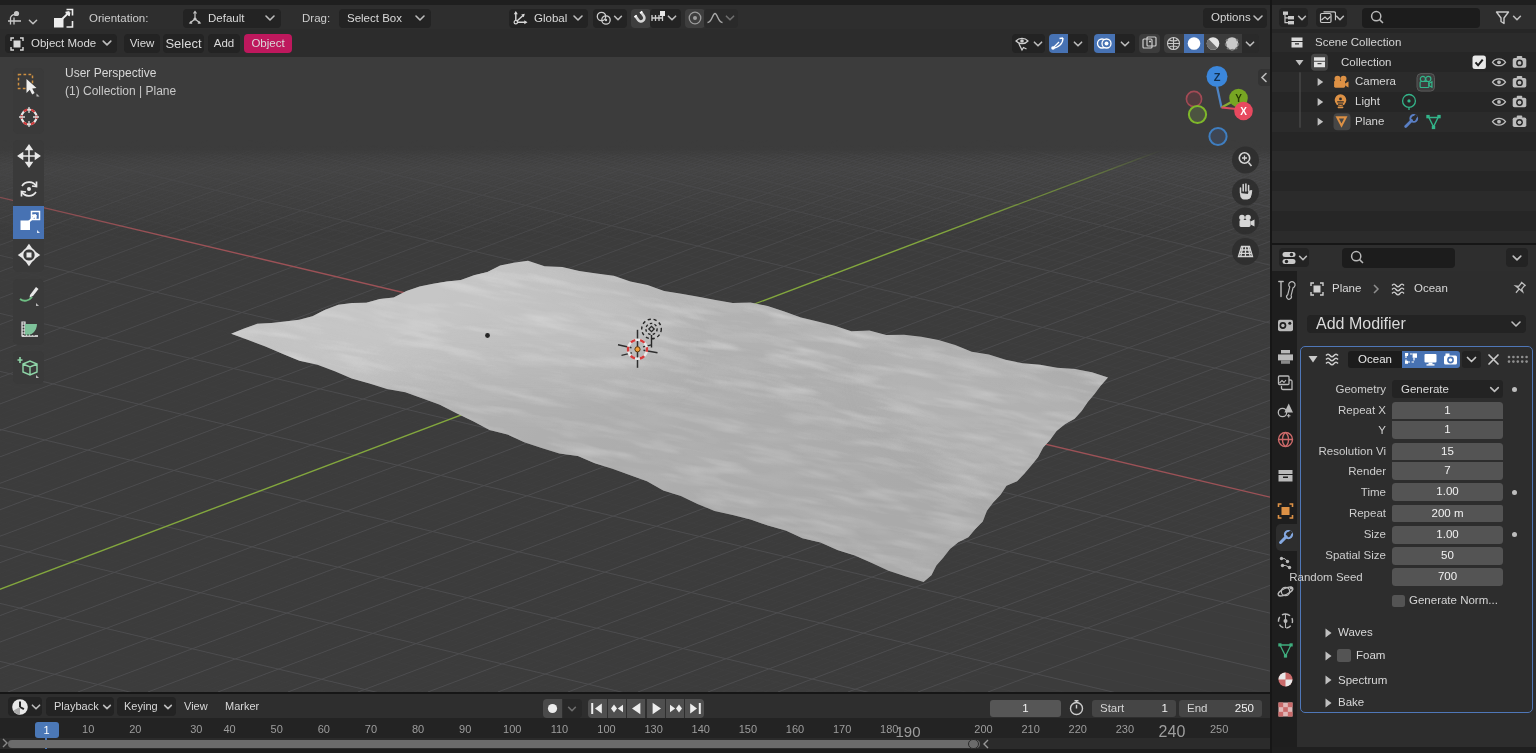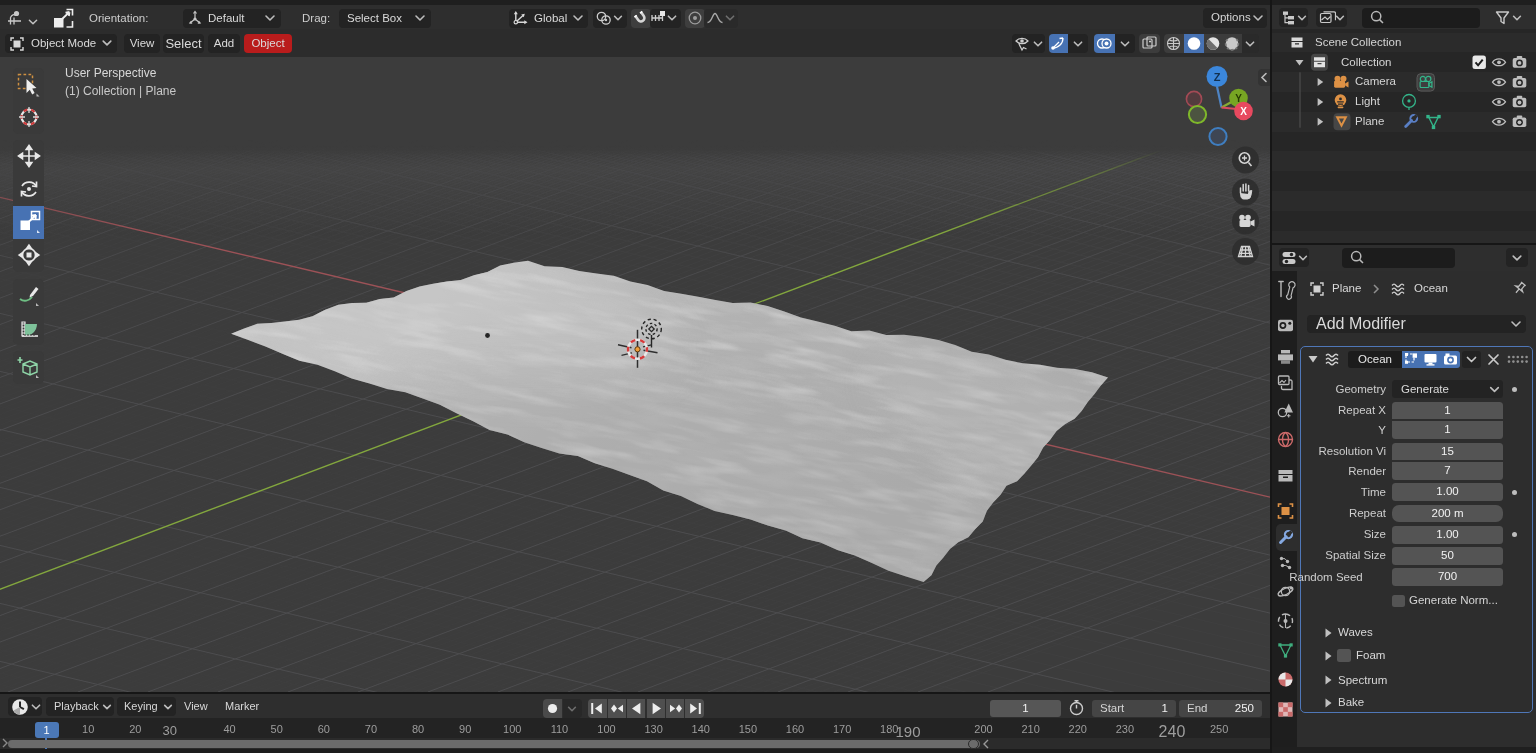--- a/index.html
+++ b/index.html
@@ -1124,21 +1124,21 @@
     </svg>
     <div style="position:absolute;left:124px;top:34px;width:36px;height:19px;background:#232323;border-radius:4px">
       <div style="width:100%;text-align:center;font-size:11.5px;color:#dadada;line-height:19px">View</div>
     </div>
     <div style="position:absolute;left:163px;top:34px;width:41px;height:19px;background:#232323;border-radius:4px">
       <div style="width:100%;text-align:center;font-size:13px;color:#dadada;line-height:19px">Select</div>
     </div>
     <div style="position:absolute;left:208px;top:34px;width:32px;height:19px;background:#232323;border-radius:4px">
       <div style="width:100%;text-align:center;font-size:11.5px;color:#dadada;line-height:19px">Add</div>
     </div>
-    <div style="position:absolute;left:244px;top:34px;width:48px;height:19px;background:#b91c1c;border-radius:4px">
+    <div style="position:absolute;left:244px;top:34px;width:48px;height:19px;background:#be185d;border-radius:4px">
       <div style="width:100%;text-align:center;font-size:11.5px;color:#dadada;line-height:19px">Object</div>
     </div>
     <div style="position:absolute;left:1012px;top:34px;width:33px;height:19px;background:#232323;border-radius:4px"></div>
     <svg style="position:absolute;left:1014px;top:35px" width="18" height="17" viewBox="0 0 18 17">
       <g stroke="#cfcfcf" stroke-width="1.2" fill="none">
         <path d="M2 6 C5 2.5, 11 2.5, 14 6 C11 9.5, 5 9.5, 2 6 Z"></path>
         <circle cx="8" cy="6" r="1.8" fill="#cfcfcf" stroke="none"></circle>
         <path d="M5 9 L8 15 L9.5 12.5 L12.5 14" stroke-width="1.3"></path>
       </g>
     </svg>
@@ -1408,21 +1408,21 @@
 <div style="position:absolute;left:1092px;top:700px;width:84px;height:17px;background:#454545;border-radius:3px">
     <div style="position:absolute;left:8px;top:-0.125px;width:200px;font-size:11.5px;color:#d5d5d5;font-weight:400;line-height:17.25px;white-space:nowrap">Start</div>
     <div style="position:absolute;right:8px;top:0;font-size:11.5px;color:#f0f0f0;line-height:17px">1</div>
   </div>
 <div style="position:absolute;left:1179px;top:700px;width:83px;height:17px;background:#454545;border-radius:3px">
     <div style="position:absolute;left:8px;top:-0.125px;width:200px;font-size:11.5px;color:#d5d5d5;font-weight:400;line-height:17.25px;white-space:nowrap">End</div>
     <div style="position:absolute;right:8px;top:0;font-size:11.5px;color:#f0f0f0;line-height:17px">250</div>
   </div>
 <div style="position:absolute;left:68.208px;top:722.5px;width:40px;text-align:center;font-size:11px;color:#9d9d9d">10</div>
 <div style="position:absolute;left:115.32799999999997px;top:722.5px;width:40px;text-align:center;font-size:11px;color:#9d9d9d">20</div>
-<div style="position:absolute;left:162.44799999999998px;top:722.5px;width:40px;text-align:left;font-size:13px;color:#9d9d9d">30</div>
+<div style="position:absolute;left:162.44799999999998px;top:722.5px;width:40px;text-align:right;font-size:11px;color:#9d9d9d">30</div>
 <div style="position:absolute;left:209.56799999999998px;top:722.5px;width:40px;text-align:center;font-size:11px;color:#9d9d9d">40</div>
 <div style="position:absolute;left:256.688px;top:722.5px;width:40px;text-align:center;font-size:11px;color:#9d9d9d">50</div>
 <div style="position:absolute;left:303.808px;top:722.5px;width:40px;text-align:center;font-size:11px;color:#9d9d9d">60</div>
 <div style="position:absolute;left:350.928px;top:722.5px;width:40px;text-align:center;font-size:11px;color:#9d9d9d">70</div>
 <div style="position:absolute;left:398.048px;top:722.5px;width:40px;text-align:center;font-size:11px;color:#9d9d9d">80</div>
 <div style="position:absolute;left:445.168px;top:722.5px;width:40px;text-align:center;font-size:11px;color:#9d9d9d">90</div>
 <div style="position:absolute;left:492.288px;top:722.5px;width:40px;text-align:center;font-size:11px;color:#9d9d9d">100</div>
 <div style="position:absolute;left:539.4079999999999px;top:722.5px;width:40px;text-align:center;font-size:11px;color:#9d9d9d">110</div>
 <div style="position:absolute;left:586.5279999999999px;top:722.5px;width:40px;text-align:center;font-size:11px;color:#9d9d9d">100</div>
 <div style="position:absolute;left:633.6479999999999px;top:722.5px;width:40px;text-align:center;font-size:11px;color:#9d9d9d">130</div>
@@ -1825,21 +1825,21 @@
 <div style="position:absolute;left:1266px;top:462.525px;width:120px;text-align:right;font-size:11.5px;color:#cdcdcd;font-weight:400;line-height:17.25px;white-space:nowrap">Render</div>
 <div style="position:absolute;left:1392px;top:462.2px;width:111px;height:17.9px;background:#545454;border-radius:0 0 3.5px 3.5px">
     <div style="width:100%;text-align:center;font-size:11.5px;color:#f2f2f2;line-height:17.9px">7</div>
   </div>
 <div style="position:absolute;left:1266px;top:483.72499999999997px;width:120px;text-align:right;font-size:11.5px;color:#cdcdcd;font-weight:400;line-height:17.25px;white-space:nowrap">Time</div>
 <div style="position:absolute;left:1392px;top:483.4px;width:111px;height:17.9px;background:#545454;border-radius:3.5px">
     <div style="width:100%;text-align:center;font-size:11.5px;color:#f2f2f2;line-height:17.9px">1.00</div>
   </div>
 <div style="position:absolute;left:1511.5px;top:489.84999999999997px;width:5px;height:5px;border-radius:50%;background:#bdbdbd"></div>
 <div style="position:absolute;left:1266px;top:504.92500000000007px;width:120px;text-align:right;font-size:11.5px;color:#cdcdcd;font-weight:400;line-height:17.25px;white-space:nowrap">Repeat</div>
-<div style="position:absolute;left:1392px;top:504.6px;width:111px;height:17px;background:#545454;border-radius:7px">
+<div style="position:absolute;left:1392px;top:504.6px;width:111px;height:17px;background:#545454;border-radius:2px">
     <div style="width:100%;text-align:center;font-size:11.5px;color:#f2f2f2;line-height:17.9px">200 m</div>
   </div>
 <div style="position:absolute;left:1266px;top:526.125px;width:120px;text-align:right;font-size:11.5px;color:#cdcdcd;font-weight:400;line-height:17.25px;white-space:nowrap">Size</div>
 <div style="position:absolute;left:1392px;top:525.8px;width:111px;height:17.9px;background:#545454;border-radius:3.5px">
     <div style="width:100%;text-align:center;font-size:11.5px;color:#f2f2f2;line-height:17.9px">1.00</div>
   </div>
 <div style="position:absolute;left:1511.5px;top:532.25px;width:5px;height:5px;border-radius:50%;background:#bdbdbd"></div>
 <div style="position:absolute;left:1266px;top:547.325px;width:120px;text-align:right;font-size:11.5px;color:#cdcdcd;font-weight:400;line-height:17.25px;white-space:nowrap">Spatial Size</div>
 <div style="position:absolute;left:1392px;top:547.0px;width:111px;height:17.9px;background:#545454;border-radius:3.5px">
     <div style="width:100%;text-align:center;font-size:11.5px;color:#f2f2f2;line-height:17.9px">50</div>

